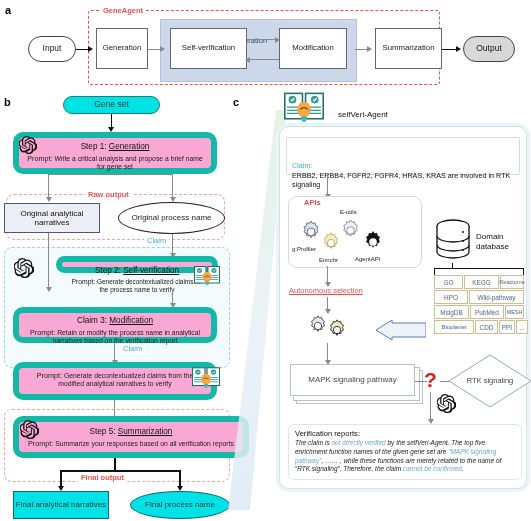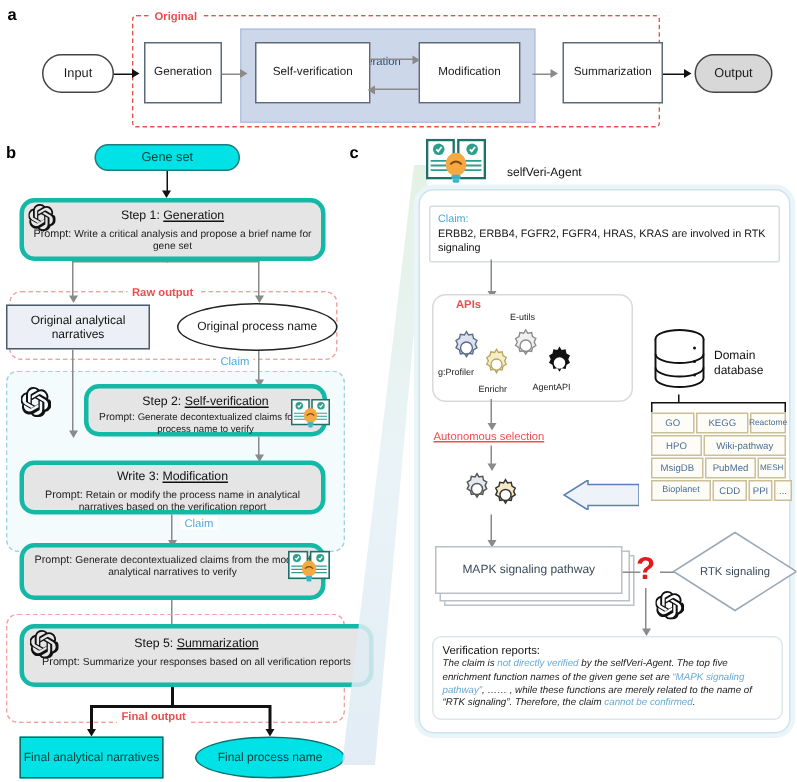--- a/index.html
+++ b/index.html
@@ -36,35 +36,35 @@
   .ah-left{border-top:3.2px solid transparent;border-bottom:3.2px solid transparent;border-right:5px solid #8a8a8a;}
 
   
   .a-stadium{border:1px solid #444;border-radius:22px;background:#fff;font-size:8.5px;}
   .a-stadium.grey{background:#d8d8d8;}
   .a-iterbg{background:#ccd7ea;border:1px solid #b4c3dc;}
   .a-rect{border:1px solid #5b6b7c;background:#fff;font-size:7.8px;color:#1a1a1a;}
   .iter-lbl{position:absolute;font-size:7.5px;color:#2c4a72;}
 
   
-  .step{position:absolute;box-sizing:border-box;border:3px solid #14b8a6;border-radius:10px;
-        background:#e5e5e5;}
+  .step{position:absolute;box-sizing:border-box;border:6px solid #14b8a6;border-radius:10px;
+        background:#f9a8d4;}
   .step-title{text-align:center;font-size:8.2px;margin-top:4px;color:#111;}
   .step-title u{text-decoration:underline;}
   .step-prompt{text-align:center;font-size:6.8px;color:#222;line-height:1.25;padding:0 6px;margin-top:3px;}
   .prompt-key{font-size:7.2px;}
 
   
   .oai{position:absolute;}
 
   
   .c-outer{position:absolute;border:1px solid #cfe3ec;border-radius:10px;background:#fff;
            box-shadow:0 0 0 3px #eaf5f9;}
   .claimbox{position:absolute;border:1px solid #d5dde3;background:#fff;border-radius:2px;}
-  .claim-h{color:#4aa8d8;font-size:7.2px;padding:3px 5px 1px 5px;}
+  .claim-h{color:#4aa8d8;font-size:7.2px;padding:3px 5px 1px 5px;margin-top:20px;}
   .claim-t{font-size:7.2px;padding:0 5px 3px 5px;line-height:1.3;color:#111;}
   .apibox{position:absolute;border:1px solid #d9d9d9;border-radius:9px;background:#fff;}
   .api-lbl{position:absolute;font-size:6px;color:#222;white-space:nowrap;}
   .dbtag{position:absolute;box-sizing:border-box;border:1px solid #cbbf9a;background:#fdfcf6;
          color:#4a6e96;font-size:6.4px;display:flex;align-items:center;justify-content:center;}
   .stackbox{position:absolute;border:1px solid #b9c0c6;background:#fff;}
   .diamondwrap{position:absolute;}
   .qmark{position:absolute;color:#e01b1b;font-weight:bold;font-size:21px;line-height:1;}
   .vbox{position:absolute;border:1px solid #dfe6ea;background:#fff;border-radius:6px;}
   .v-h{font-size:7.6px;padding:4px 6px 1px 6px;color:#111;}
@@ -72,21 +72,21 @@
   .v-t .hl{color:#6aa9d6;}
   .auto-sel{position:absolute;color:#e8504e;font-size:7.5px;text-decoration:underline;white-space:nowrap;}
   .gradwedge{position:absolute;}
 </style>
 </head>
 <body>
 
 <div class="panel-letter abs" style="left:5px;top:4px;">a</div>
 
 <div class="dashed-red abs" style="left:88px;top:10px;width:350px;height:73px;"></div>
-<div class="lbl lbl-red" style="left:100px;top:6px;">Original</div>
+<div class="lbl lbl-red" style="left:100px;top:6px;">GeneAgent</div>
 
 <div class="a-iterbg abs" style="left:160px;top:19px;width:195px;height:61px;"></div>
 <div class="iter-lbl" style="left:240px;top:36px;">Iteration</div>
 
 <div class="box a-stadium" style="left:28px;top:36px;width:48px;height:26px;">Input</div>
 <div class="ar blk" style="left:76px;top:48.5px;width:14px;height:1.6px;"></div>
 <div class="arrowhead ah-right blk" style="left:88px;top:46px;"></div>
 
 <div class="box a-rect" style="left:96px;top:28px;width:52px;height:41px;">Generation</div>
 <div class="ar" style="left:148px;top:48.7px;width:14px;height:1.2px;"></div>
@@ -141,21 +141,21 @@
 
 <div class="lbl lbl-blue" style="left:144px;top:236px;">Claim</div>
 
 <div class="dashed-blue abs" style="left:4px;top:247px;width:224px;height:119px;"></div>
 
 <div class="ar" style="left:172px;top:234px;width:1.2px;height:21px;"></div>
 <div class="arrowhead ah-down" style="left:169.5px;top:253px;"></div>
 <div class="ar" style="left:48px;top:233px;width:1.2px;height:56px;"></div>
 <div class="arrowhead ah-down" style="left:45.5px;top:287px;"></div>
 
-<div class="step" style="left:56px;top:256px;width:162px;height:35px;">
+<div class="step" style="left:56px;top:256px;width:162px;height:17px;">
   <div class="step-title">
     <span>Step 2: </span><u>Self-verification</u>
   </div>
   <div class="step-prompt" style="font-size:6.4px;">
     <span class="prompt-key" style="font-size:6.8px;">Prompt: </span><span>Generate decontextualized claims for the process name to verify</span>
   </div>
 </div>
 
 <svg class="oai" width="20" height="20" viewBox="0 0 24 24" style="left:14px;top:258px;">
   <path fill="#111" d="M21.6 9.8a5.9 5.9 0 0 0-.5-4.9 6 6 0 0 0-6.4-2.9A6 6 0 0 0 10.1 0 6 6 0 0 0 4.4 4.1a5.9 5.9 0 0 0-4 2.9 6 6 0 0 0 .7 7 5.9 5.9 0 0 0 .5 4.9 6 6 0 0 0 6.4 2.9A5.9 5.9 0 0 0 13.9 24a6 6 0 0 0 5.7-4.2 5.9 5.9 0 0 0 4-2.9 6 6 0 0 0-.7-7Zm-9 12.6a4.5 4.5 0 0 1-2.9-1l.1-.1 4.8-2.8a.8.8 0 0 0 .4-.7v-6.8l2 1.2v5.6a4.5 4.5 0 0 1-4.4 4.6ZM2.9 17.3a4.4 4.4 0 0 1-.5-3l.1.1 4.8 2.8a.8.8 0 0 0 .8 0l5.9-3.4v2.3l-5 2.9a4.5 4.5 0 0 1-6.1-1.7ZM1.7 7.8a4.5 4.5 0 0 1 2.3-2v5.7a.8.8 0 0 0 .4.7l5.9 3.4-2 1.2-5-2.9a4.5 4.5 0 0 1-1.6-6.1Zm16.6 3.9L12.4 8.3l2-1.1 5 2.9a4.5 4.5 0 0 1-.7 8.1V12.4a.8.8 0 0 0-.4-.7Zm2-3-.1-.1-4.8-2.8a.8.8 0 0 0-.8 0L8.7 9.2V6.9l5-2.9a4.5 4.5 0 0 1 6.6 4.7ZM7.6 12.9l-2-1.2V6.1a4.5 4.5 0 0 1 7.4-3.5l-.1.1L8.1 5.5a.8.8 0 0 0-.4.7Zm1.1-2.4 2.6-1.5 2.6 1.5v3l-2.6 1.5-2.6-1.5Z"></path>
@@ -175,21 +175,21 @@
   <path d="M21 24q5-5 10 0" stroke="#7a4a10" stroke-width="1.6" fill="none"></path>
   <rect x="22" y="33" width="8" height="4" rx="1.5" fill="#39b3c9"></rect>
   <rect x="23" y="37" width="6" height="3" rx="1.5" fill="#39b3c9"></rect>
 </svg>
 
 <div class="ar" style="left:172px;top:291px;width:1.2px;height:14px;"></div>
 <div class="arrowhead ah-down" style="left:169.5px;top:303px;"></div>
 
 <div class="step" style="left:13px;top:307px;width:204px;height:36px;">
   <div class="step-title" style="margin-top:3px;">
-    <span>Write 3: </span><u>Modification</u>
+    <span>Claim 3: </span><u>Modification</u>
   </div>
   <div class="step-prompt">
     <span class="prompt-key">Prompt: </span><span>Retain or modify the process name in analytical narratives based on the verification report</span>
   </div>
 </div>
 
 <div class="lbl lbl-blue" style="left:120px;top:344px;">Claim</div>
 <div class="ar" style="left:114px;top:343px;width:1.2px;height:19px;"></div>
 <div class="arrowhead ah-down" style="left:111.5px;top:360px;"></div>
 

